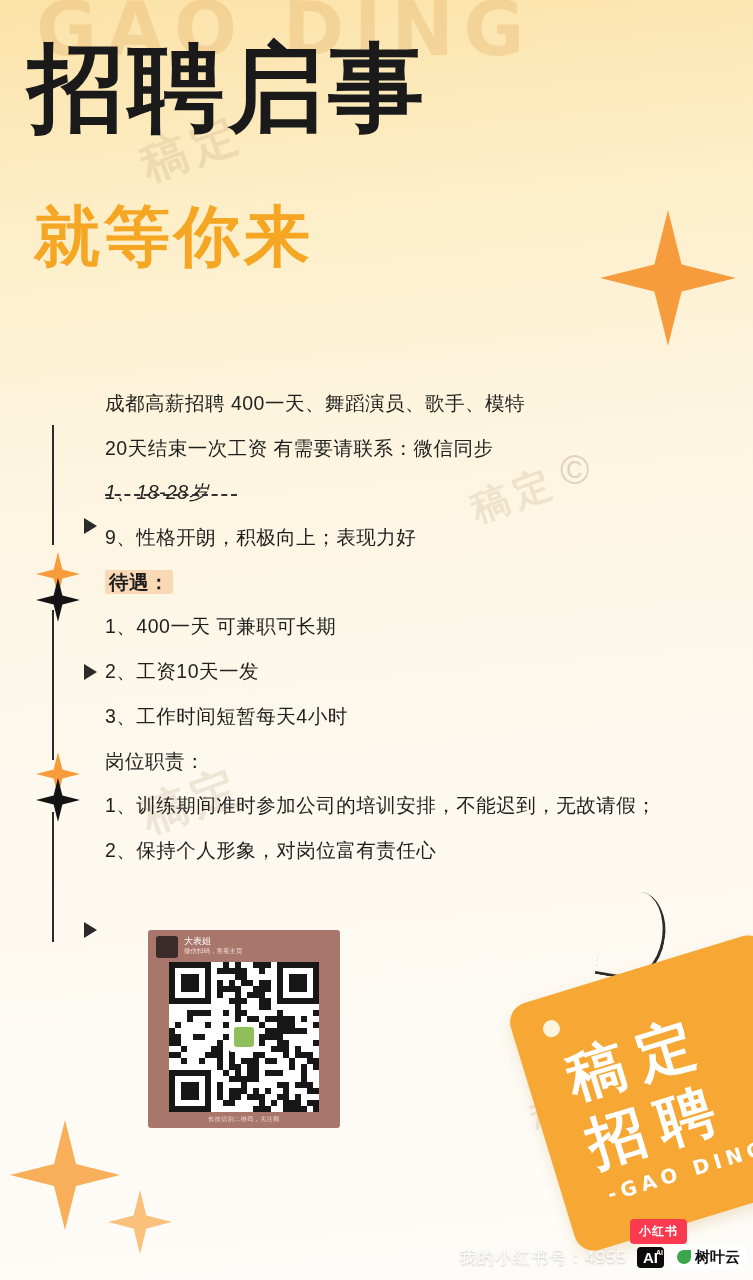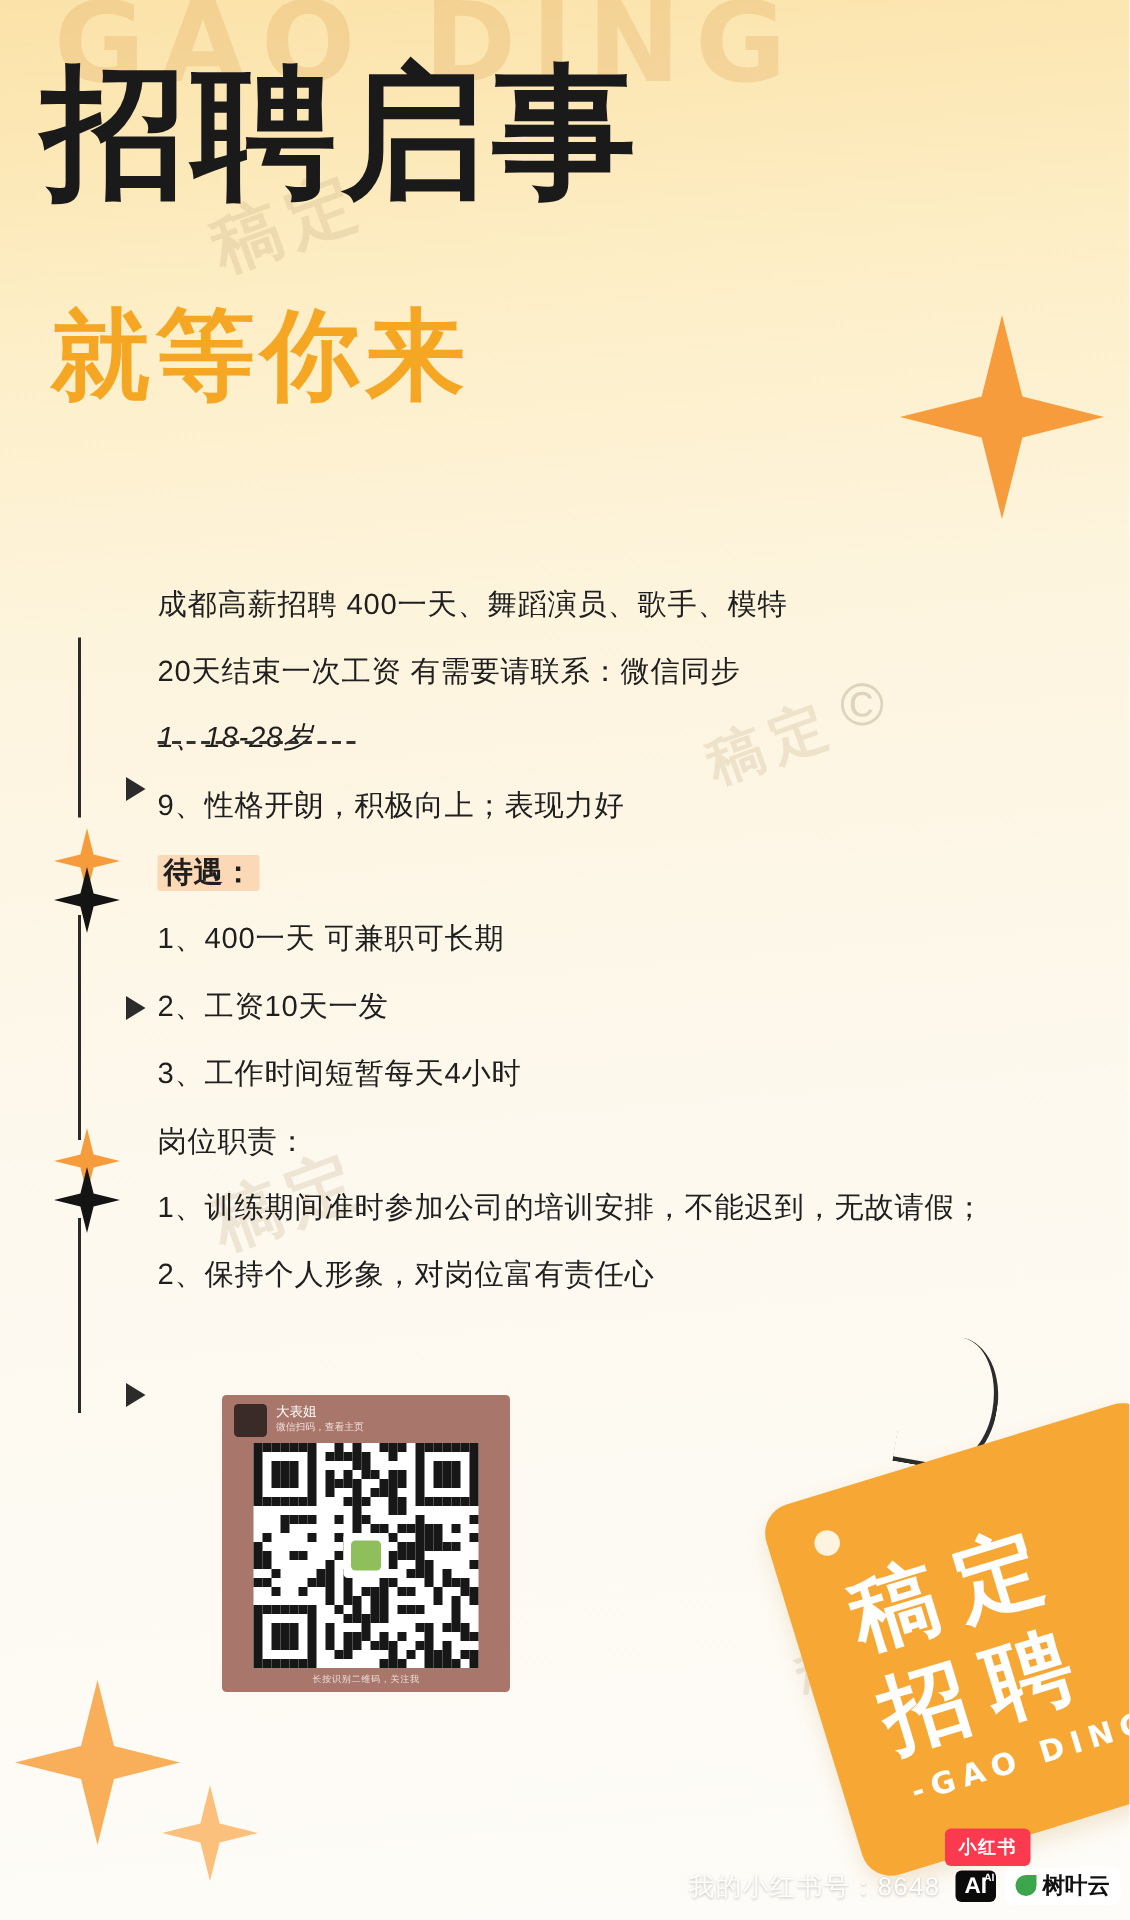--- a/index.html
+++ b/index.html
@@ -684,21 +684,21 @@
   <div class="tag-string"></div>
   <div class="tag">
     <div class="tag-hole"></div>
     <div class="tag-txt1">稿定</div>
     <div class="tag-txt2">招聘</div>
     <div class="tag-txt3">-GAO DING-</div>
   </div>
   <div class="xhs-badge">小红书</div>
 
   <div class="bottombar">
-    <span class="bottom-text">我的小红书号：8648</span>
+    <span class="bottom-text">我的小红书号：4955</span>
     <span class="ai-chip"><span>AI</span><sup>AI</sup></span>
     <span class="leaf-chip">
       <span class="leaf-mark"></span>
       <span>树叶云</span>
     </span>
   </div>
 
 </div>
 
 </body></html>

